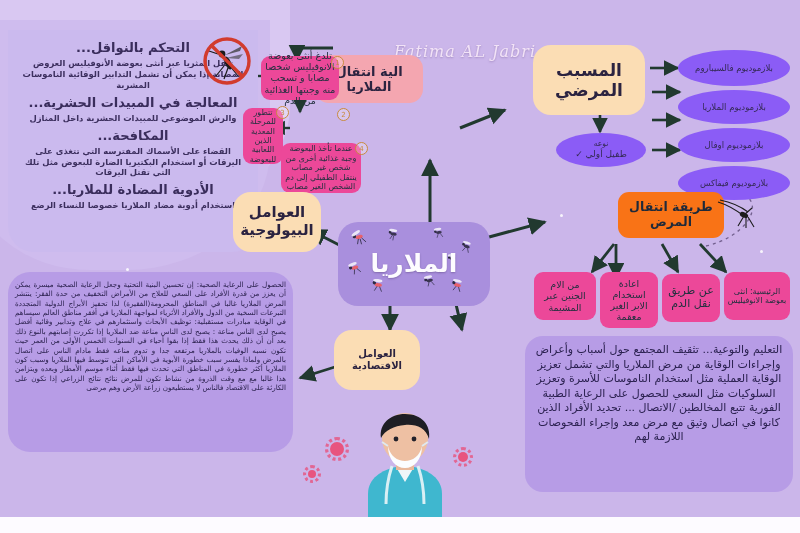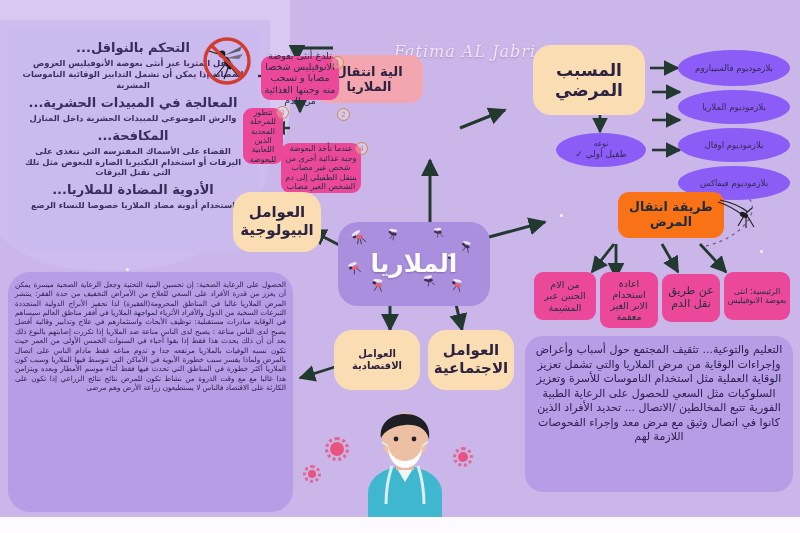--- a/index.html
+++ b/index.html
@@ -34,21 +34,21 @@
     background:#c9b4e9;
     color:#2a2140;
     box-sizing:border-box;
   }
   .panel-left-top{
     left:8px;top:30px;width:250px;height:222px;
     background:#cbbaee;border-radius:0 0 26px 26px;
     padding:6px 10px;text-align:center;
   }
   .panel-left-bottom{
-    left:8px;top:272px;width:285px;height:240px;
+    left:8px;top:272px;width:285px;height:180px;
     background:#b79ce6;border-radius:22px;
     padding:8px 7px;text-align:justify;
   }
   .panel-right-bottom{
     left:525px;top:336px;width:268px;height:156px;
     background:#b79ce6;border-radius:18px;
     padding:7px 9px;text-align:center;
   }
   .hdr{font-size:13px;font-weight:bold;color:#3a2d5c;margin:4px 0 2px;line-height:1.25;}
   .body-sm{font-size:8.4px;line-height:1.28;color:#3c2f5e;font-weight:bold;}
@@ -319,23 +319,20 @@
           <ellipse cx="10" cy="12" rx="7" ry="3.4" fill="#3b3552"></ellipse>
           <circle cx="2" cy="9" r="3.2" fill="#2d2b42"></circle>
           <ellipse cx="8" cy="4" rx="9" ry="3" fill="#f2f0fa" opacity=".9"></ellipse>
         </g>
       </g>
     </svg>
     <span class="lbl">الملاريا</span>
   </div>
   <div class="node node-peach" style="left:334px;top:330px;width:86px;height:60px;font-size:10px;">
     <span>العوامل الاقتصادية</span>
-  </div>
-  <div class="node node-peach" style="left:428px;top:330px;width:86px;height:60px;font-size:15px;">
-    <span>العوامل الاجتماعية</span>
   </div>
 
   <div class="panel panel-left-bottom">
     <div class="tiny">الحصول على الرعاية الصحية: إن تحسين البنية التحتية وجعل الرعاية الصحية ميسرة يمكن أن يعزز من قدرة الأفراد على السعي للعلاج من الأمراض التخفيف من حدة الفقر: ينتشر المرض الملاريا غالبا في المناطق المحرومة(الفقيرة) لذا تحفيز الأبراج الدولية المتجددة التبرعات السخية من الدول والأفراد الأثرياء لمواجهة الملاريا في أفقر مناطق العالم سيساهم في الوقاية مبادرات مستقبلية: توظيف الأبحاث واستثمارهم في علاج وتدابير وقائية أفضل يصبح لدى الناس مناعة : يصبح لدى الناس مناعة ضد الملاريا إذا تكررت إصابتهم بالنوع ذلك بعد أن أن ذلك يحدث هذا فقط إذا بقوا أحياء في السنوات الخمس الأولى من العمر حيث تكون نسبه الوفيات بالملاريا مرتفعه جدا و تدوم مناعه فقط مادام الناس على اتصال بالمرض ولماذا يفسر سبب خطورة الأبوية في الأماكن التي تتوسط فيها الملاريا وسبب كون الملاريا أكثر خطورة في المناطق التي تحدث فيها فقط أثناء موسم الأمطار وبعده ويتزامن هذا غالبا مع مع وقت الذروة من نشاط تكون للمرض نتائج نتائج الزراعي إذا تكون على الكارثة على الاقتصاد فالناس لا يستطيعون زراعة الأرض وهم مرضى</div>
   </div>
 
   <div class="panel panel-right-bottom">
     <div class="mid">التعليم والتوعية... تثقيف المجتمع حول أسباب وأعراض وإجراءات الوقاية من مرض الملاريا والتي تشمل تعزيز الوقاية العملية مثل استخدام الناموسات للأسرة وتعزيز السلوكيات مثل السعي للحصول على الرعاية الطبية الفورية تتبع المخالطين /الاتصال ... تحديد الأفراد الذين كانوا في اتصال وثيق مع مرض معد وإجراء الفحوصات اللازمة لهم</div>
   </div>
 

